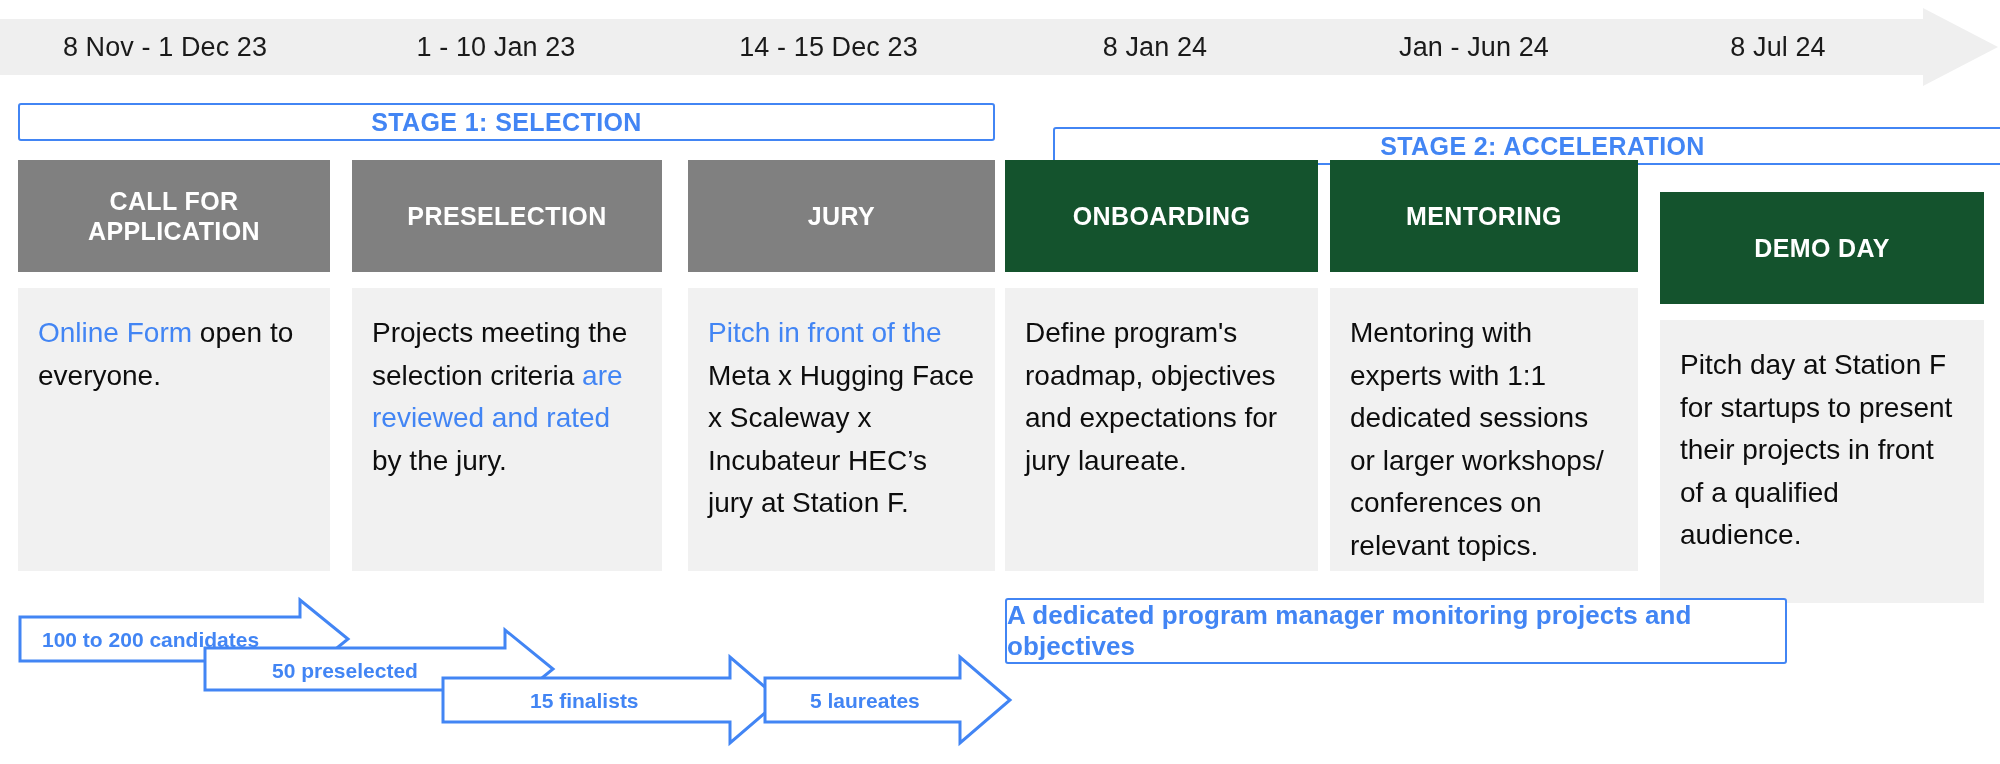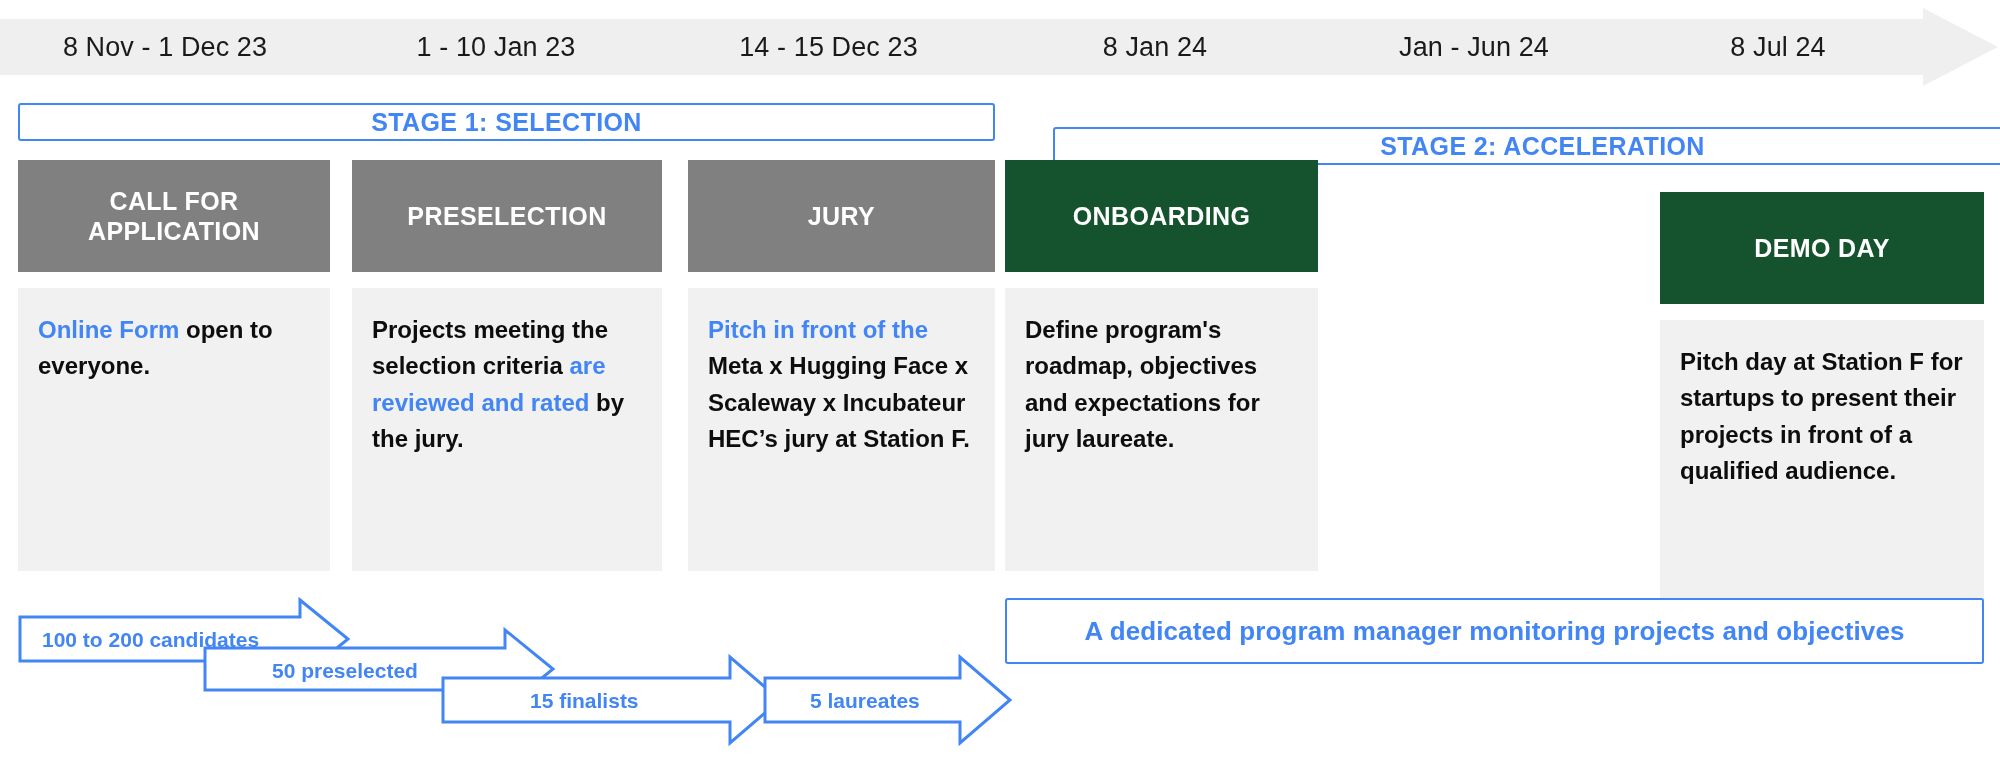--- a/index.html
+++ b/index.html
@@ -101,22 +101,22 @@
   .phase-head.grey { background: #808080; }
   .phase-head.blue { background: #14532d; }
 
   .phase-body {
     margin-top: 16px;
     height: 283px;
     background: #f1f1f1;
     padding: 24px 20px 10px 20px;
   }
   .phase-body p {
-    font-size: 24px;
-    font-weight: bold;
+    font-size: 28px;
+    font-weight: normal;
     color: #0d0d0d;
     line-height: 1.52;
   }
   .phase-body .hl { color: #4285f4; }
 
   #phase-call       { left: 18px;   width: 312px; }
   #phase-preselect  { left: 352px;  width: 310px; }
   #phase-jury       { left: 688px;  width: 307px; }
   #phase-onboarding { left: 1005px; width: 313px; }
   #phase-mentoring  { left: 1330px; width: 308px; }
@@ -131,21 +131,21 @@
     font-weight: bold;
     color: #4285f4;
     white-space: nowrap;
   }
 
   
   #pm-box {
     position: absolute;
     left: 1005px;
     top: 598px;
-    width: 979px;
+    width: 782px;
     height: 66px;
     border: 2px solid #4285f4;
     border-radius: 3px;
     background: #ffffff;
     display: flex;
     align-items: center;
     justify-content: center;
   }
   #pm-box span {
     font-size: 26px;
@@ -207,20 +207,28 @@
 
   <div class="phase-col" id="phase-onboarding">
     <div class="phase-head blue">
       <span>ONBOARDING</span>
     </div>
     <div class="phase-body">
       <p><span>Define program's roadmap, objectives and expectations for jury laureate.</span></p>
     </div>
   </div>
 
+  <div class="phase-col" id="phase-mentoring">
+    <div class="phase-head blue">
+      <span>MENTORING</span>
+    </div>
+    <div class="phase-body">
+      <p><span>Mentoring with experts with 1:1 dedicated sessions or larger workshops/ conferences on relevant topics.</span></p>
+    </div>
+  </div>
 
   <div class="phase-col" id="phase-demoday">
     <div class="phase-head blue">
       <span>DEMO DAY</span>
     </div>
     <div class="phase-body">
       <p><span>Pitch day at Station F for startups to present their projects in front of a qualified audience.</span></p>
     </div>
   </div>
 

